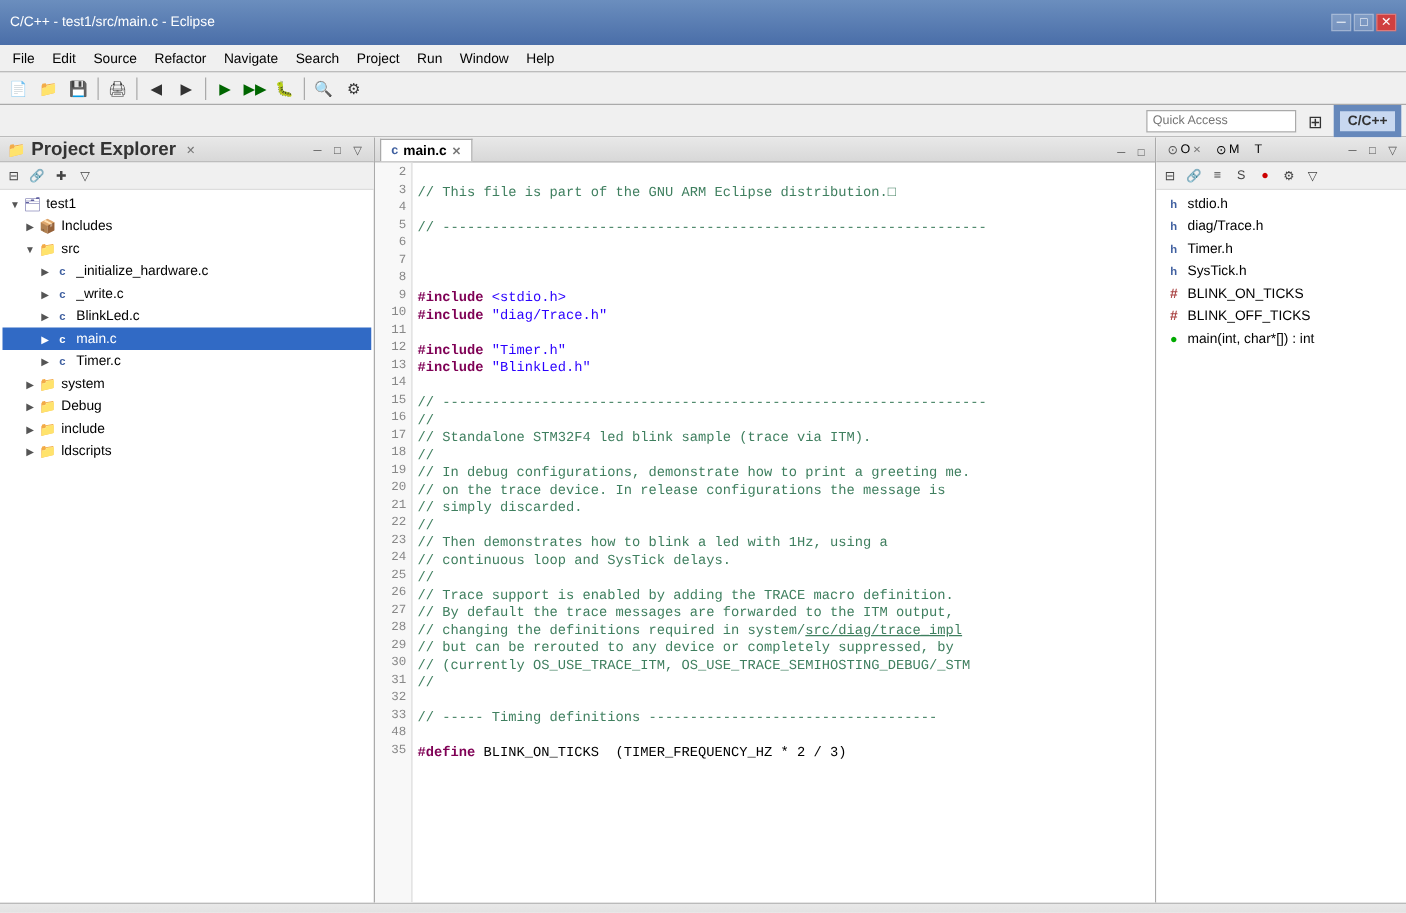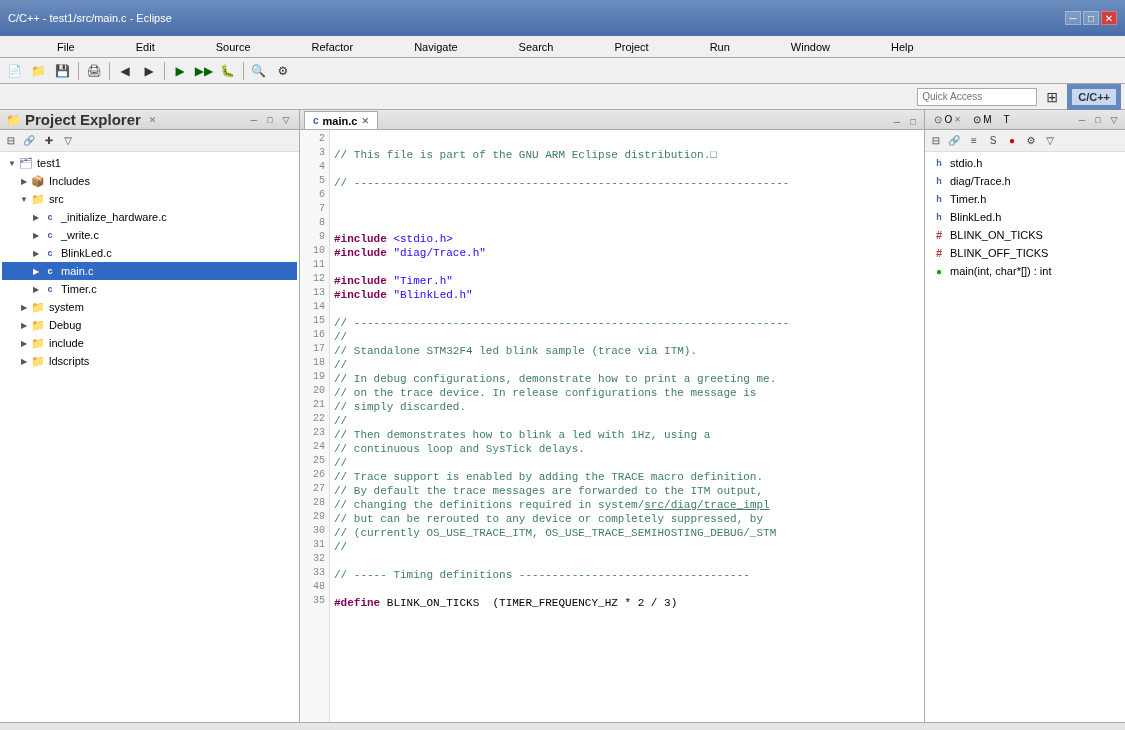--- a/index.html
+++ b/index.html
@@ -32,21 +32,20 @@
       display: flex;
       align-items: center;
       padding: 0 4px;
       gap: 2px;
     }
     .menu-item {
       padding: 2px 6px;
       cursor: pointer;
       font-size: 11px;
       color: #000;
-      margin-left: 47px;
     }
 
     
     #toolbar {
       background: #F0F0F0;
       border-bottom: 1px solid #AAAAAA;
       height: 26px;
       display: flex;
       align-items: center;
       padding: 2px 4px;
@@ -596,21 +595,21 @@
       <div class="outline-item">
         <span class="out-icon icon-h-file" style="color:#4060A0;font-size:9px;font-weight:bold;">h</span>
         <span>diag/Trace.h</span>
       </div>
       <div class="outline-item">
         <span class="out-icon icon-h-file" style="color:#4060A0;font-size:9px;font-weight:bold;">h</span>
         <span>Timer.h</span>
       </div>
       <div class="outline-item">
         <span class="out-icon icon-h-file" style="color:#4060A0;font-size:9px;font-weight:bold;">h</span>
-        <span>BlinkLed.h</span>
+        <span>SysTick.h</span>
       </div>
       <div class="outline-item">
         <span class="out-icon" style="color:#AA4444;font-weight:bold;">#</span>
         <span>BLINK_ON_TICKS</span>
       </div>
       <div class="outline-item">
         <span class="out-icon" style="color:#AA4444;font-weight:bold;">#</span>
         <span>BLINK_OFF_TICKS</span>
       </div>
       <div class="outline-item">

